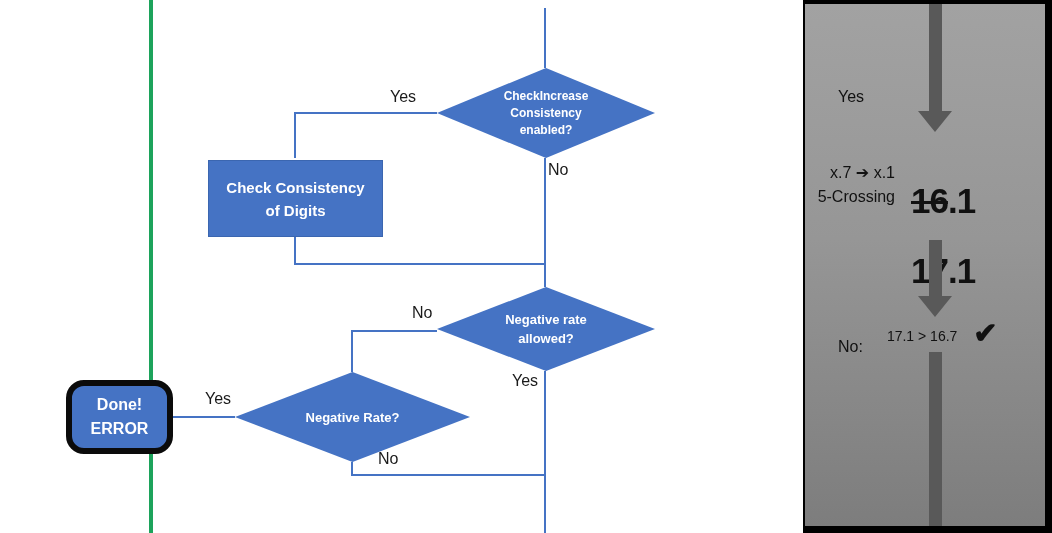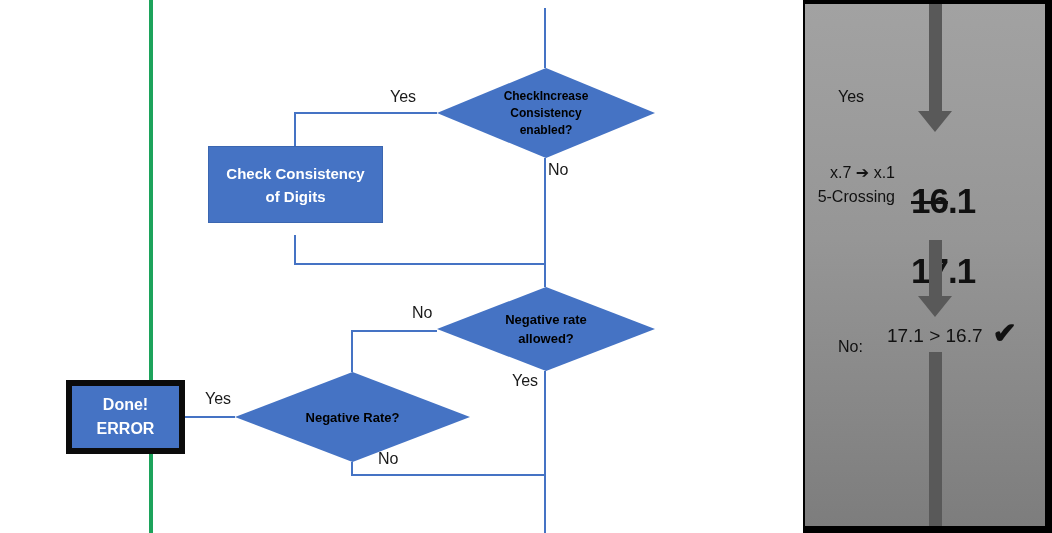--- a/index.html
+++ b/index.html
@@ -11,21 +11,21 @@
 
   
   .vline, .hline { position:absolute; background:#4573C4; }
   .vline { width:1.5px; }
   .hline { height:1.5px; }
 
   
   .diamond { position:absolute; background:#4573C4;
     clip-path:polygon(50% 0, 100% 50%, 50% 100%, 0 50%);
     display:flex; align-items:center; justify-content:center;
-    color:#000000; text-align:center; white-space:pre-line; font-weight:600; }
+    color:#ffffff; text-align:center; white-space:pre-line; font-weight:600; }
   .process { position:absolute; background:#4573C4; border:1px solid #3b66b0;
     display:flex; align-items:center; justify-content:center;
     color:#fff; text-align:center; white-space:pre-line; font-weight:600; }
   .terminator { position:absolute; background:#4573C4; border:6px solid #0b0b0b;
     display:flex; align-items:center; justify-content:center;
     color:#fff; text-align:center; white-space:pre-line; font-weight:600; font-size:16px; line-height:24px; }
 
   .flabel { position:absolute; color:#1a1a1a; font-size:16px; }
 
   
@@ -33,21 +33,21 @@
     background:linear-gradient(180deg,#a2a2a2 0%, #969696 45%, #7d7d7d 100%);
     border-top:4px solid #000; border-right:7px solid #000; border-bottom:7px solid #000; border-left:2px solid #000; }
   .shaft { position:absolute; width:13px; background:#595959; }
   .ahead { position:absolute; width:0; height:0; border-left:17px solid transparent; border-right:17px solid transparent; border-top:21px solid #595959; }
   .panel-text { position:absolute; color:#111; }
   .trans-block { left:0; top:157px; width:90px; text-align:right; font-size:16px; line-height:24px; }
   .nums { left:106px; top:144px; font-size:35px; line-height:35px; font-weight:700; letter-spacing:-1px; white-space:pre-line; }
   .strike { text-decoration:line-through; text-decoration-thickness:3px; }
   .result-row { position:absolute; left:33px; top:312px; display:flex; align-items:center; color:#111; }
   .result-row .no-label { font-size:16px; margin-right:24px;margin-top:22px; }
-  .result-row .comparison { font-size:19px; margin-right:10px; }
+  .result-row .comparison { font-size:14px; margin-right:16px; }
   .result-row .check { font-size:29px; font-weight:700; line-height:20px; margin-top:-6px; }
 </style>
 </head>
 <body>
 
 <div id="stage">
 
   <div class="green-line"></div>
 
   <div class="vline" style="left:544px; top:8px;   height:60px;"></div>
@@ -60,29 +60,29 @@
   <div class="hline" style="left:352px; top:330px; width:85px;"></div>
   <div class="vline" style="left:351px; top:330px; height:42px;"></div>
   <div class="hline" style="left:173px; top:416px; width:62px;"></div>
   <div class="vline" style="left:351px; top:462px; height:13px;"></div>
   <div class="hline" style="left:351px; top:474px; width:194px;"></div>
 
   <div class="diamond" style="left:437px; top:68px; width:218px; height:90px; font-size:12px; line-height:17px;">CheckIncrease
 Consistency
 enabled?</div>
 
-  <div class="process" style="left:208px; top:146px; width:175px; height:77px; font-size:15px; line-height:23px;">Check Consistency
+  <div class="process" style="left:208px; top:160px; width:175px; height:77px; font-size:15px; line-height:23px;">Check Consistency
 of Digits</div>
 
   <div class="diamond" style="left:235px; top:372px; width:235px; height:90px; font-size:13px;">Negative Rate?</div>
 
   <div class="diamond" style="left:437px; top:287px; width:218px; height:84px; font-size:13px; line-height:19px;">Negative rate
 allowed?</div>
 
-  <div class="terminator" style="left:66px; top:380px; width:119px; height:74px;">Done!
+  <div class="terminator" style="left:66px; top:380px; width:107px; height:74px;border-radius:18px;">Done!
 ERROR</div>
 
   <div class="flabel" style="left:390px; top:88px;">Yes</div>
   <div class="flabel" style="left:548px; top:161px;">No</div>
   <div class="flabel" style="left:412px; top:304px;">No</div>
   <div class="flabel" style="left:512px; top:372px;">Yes</div>
   <div class="flabel" style="left:205px; top:390px;">Yes</div>
   <div class="flabel" style="left:378px; top:450px;">No</div>
 
   <div class="panel">

